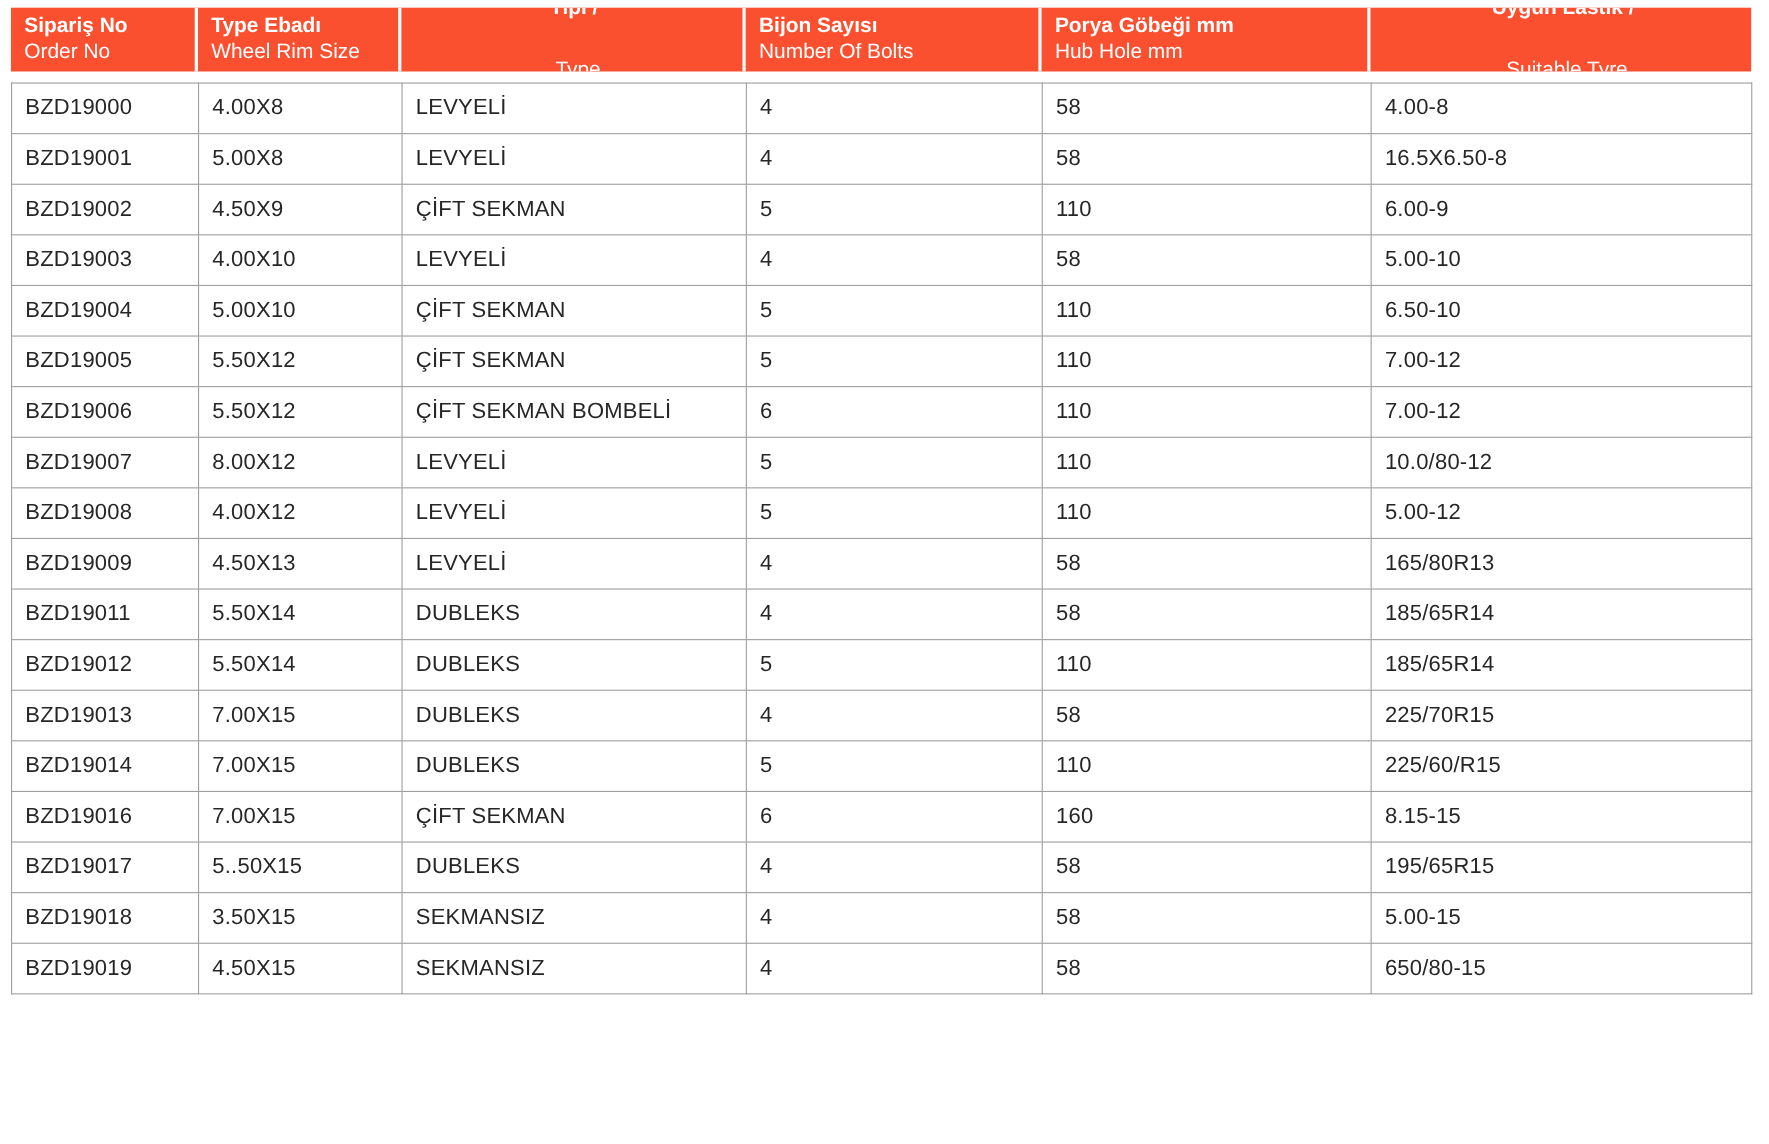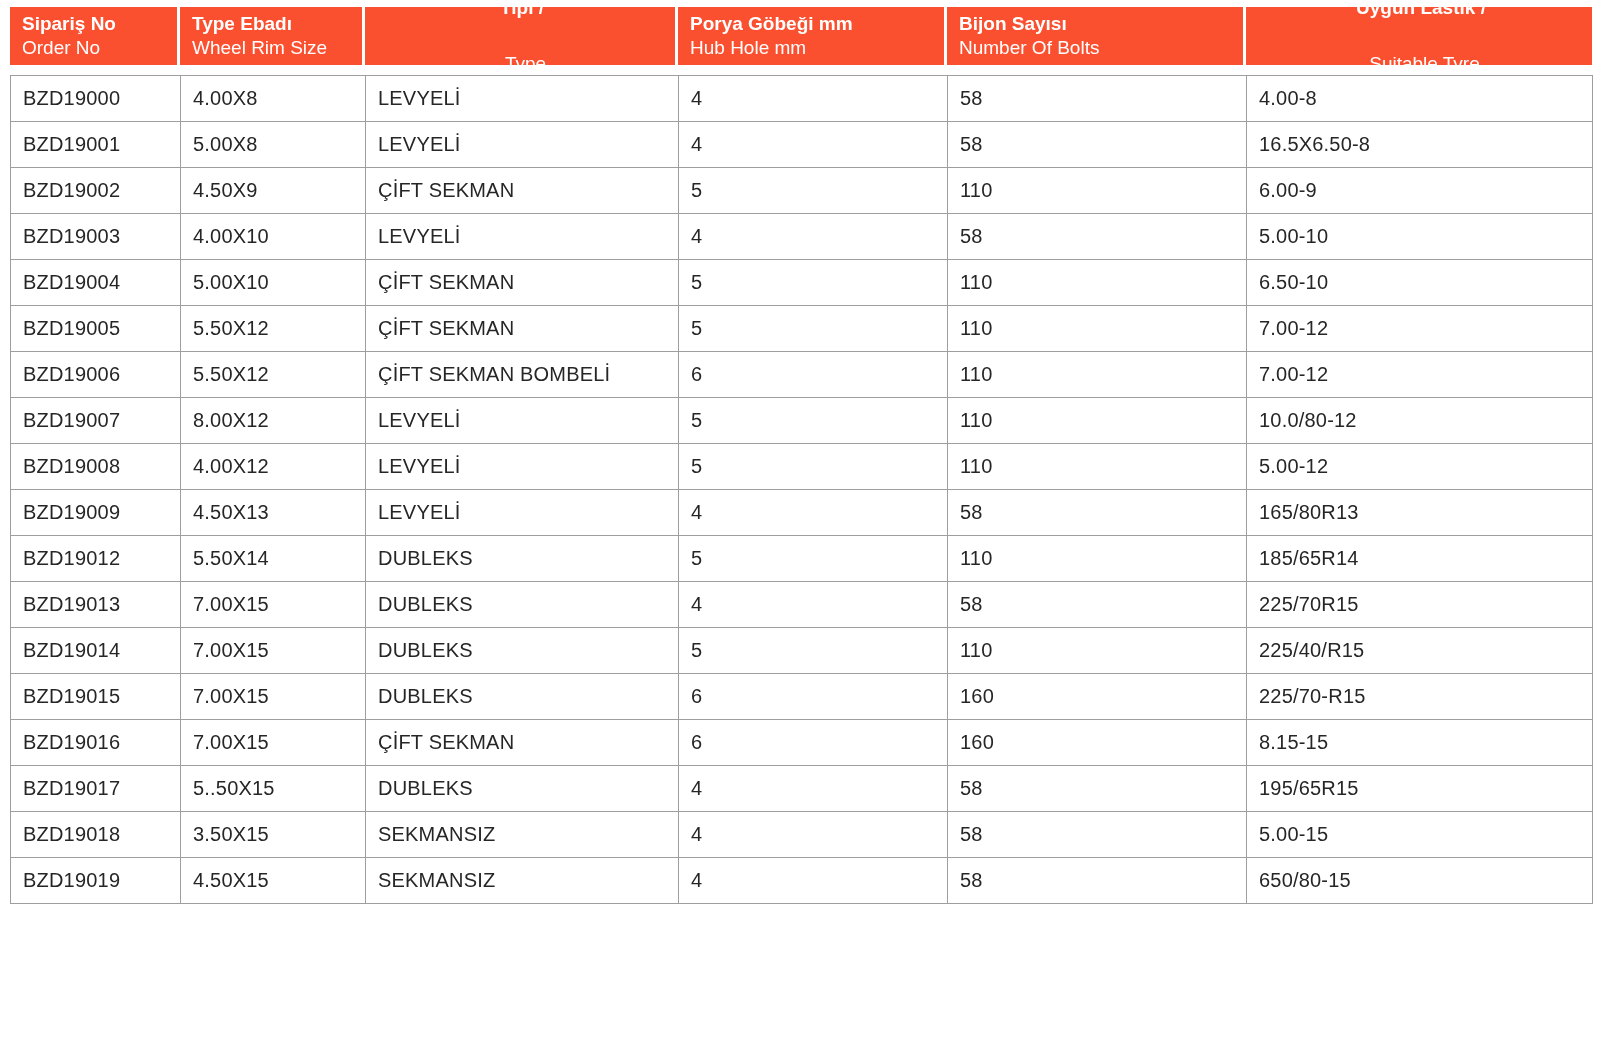--- a/index.html
+++ b/index.html
@@ -87,26 +87,26 @@
         </div>
         <div class="hcell">
           <span class="hp">Type Ebadı</span>
           <span class="hs">Wheel Rim Size</span>
         </div>
         <div class="hcell inline">
           <span class="hp">Tipi /</span>
           <span class="hs">Type</span>
         </div>
         <div class="hcell">
+          <span class="hp">Bijon Sayısı</span>
+          <span class="hs">Number Of Bolts</span>
+        </div>
+        <div class="hcell">
           <span class="hp">Porya Göbeği mm</span>
           <span class="hs">Hub Hole mm</span>
-        </div>
-        <div class="hcell">
-          <span class="hp">Bijon Sayısı</span>
-          <span class="hs">Number Of Bolts</span>
         </div>
         <div class="hcell inline">
           <span class="hp">Uygun Lastik /</span>
           <span class="hs">Suitable Tyre</span>
         </div>
       </div>
     <table class="tbody">
       <colgroup>
         <col style="width:170px">
         <col style="width:185px">
@@ -190,20 +190,28 @@
           </tr>
           <tr>
             <td>BZD19009</td>
             <td>4.50X13</td>
             <td>LEVYELİ</td>
             <td>4</td>
             <td>58</td>
             <td>165/80R13</td>
           </tr>
           <tr>
+            <td>BZD19011</td>
+            <td>5.50X14</td>
+            <td>DUBLEKS</td>
+            <td>4</td>
+            <td>58</td>
+            <td>185/65R14</td>
+          </tr>
+          <tr>
             <td>BZD19012</td>
             <td>5.50X14</td>
             <td>DUBLEKS</td>
             <td>5</td>
             <td>110</td>
             <td>185/65R14</td>
           </tr>
           <tr>
             <td>BZD19013</td>
             <td>7.00X15</td>
@@ -211,29 +219,21 @@
             <td>4</td>
             <td>58</td>
             <td>225/70R15</td>
           </tr>
           <tr>
             <td>BZD19014</td>
             <td>7.00X15</td>
             <td>DUBLEKS</td>
             <td>5</td>
             <td>110</td>
-            <td>225/40/R15</td>
-          </tr>
-          <tr>
-            <td>BZD19015</td>
-            <td>7.00X15</td>
-            <td>DUBLEKS</td>
-            <td>6</td>
-            <td>160</td>
-            <td>225/70-R15</td>
+            <td>225/60/R15</td>
           </tr>
           <tr>
             <td>BZD19016</td>
             <td>7.00X15</td>
             <td>ÇİFT SEKMAN</td>
             <td>6</td>
             <td>160</td>
             <td>8.15-15</td>
           </tr>
           <tr>

